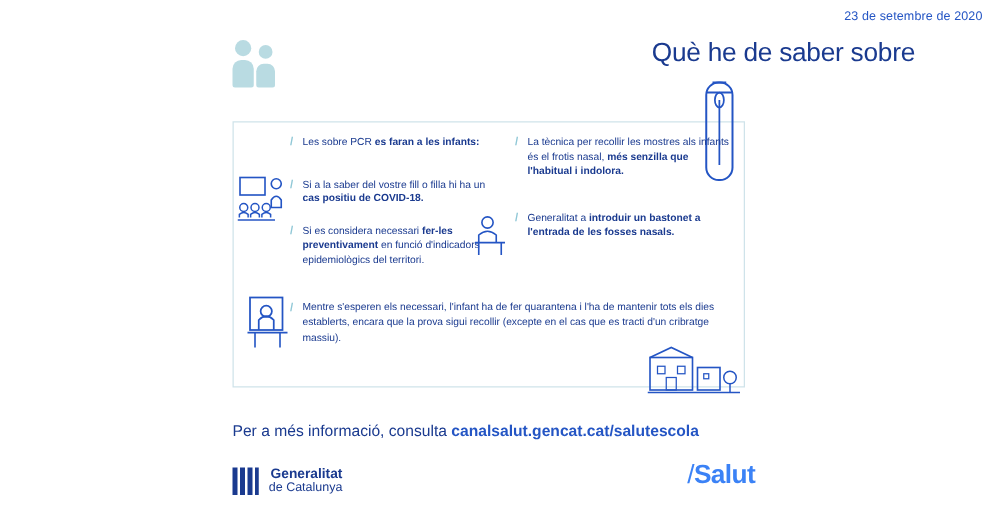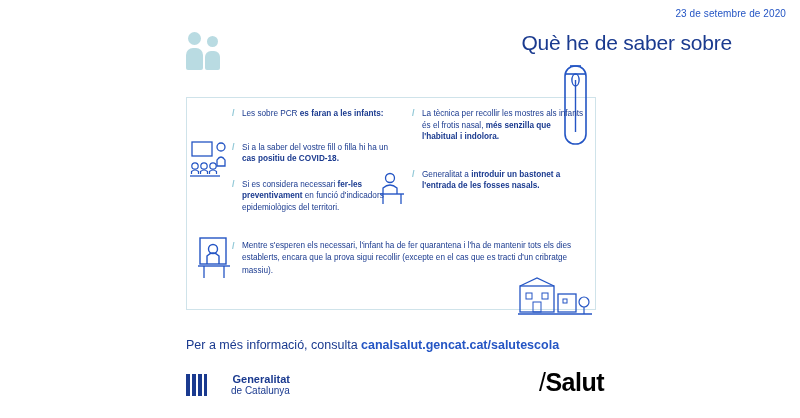--- a/index.html
+++ b/index.html
@@ -210,29 +210,28 @@
     line-height: 11px;
   }
   .gencat-text .l1 {
     font-size: 11px;
     font-weight: bold;
     color: #1a3a8f;
   }
   .gencat-text .l2 {
     font-size: 10px;
     color: #1a3a8f;
-    margin-left: 16px;
   }
 
   .salut {
     position: absolute;
     right: 196px;
     top: 368px;
-    font-size: 25px;
-    color: #000000;
+    font-size: 21px;
+    color: #3b82f6;
     letter-spacing: -.5px;
   }
   .salut .slash-s { font-weight: normal; }
   .salut .word { font-weight: bold; }
 </style>
 </head>
 <body>
 
 <div class="poster">
 

